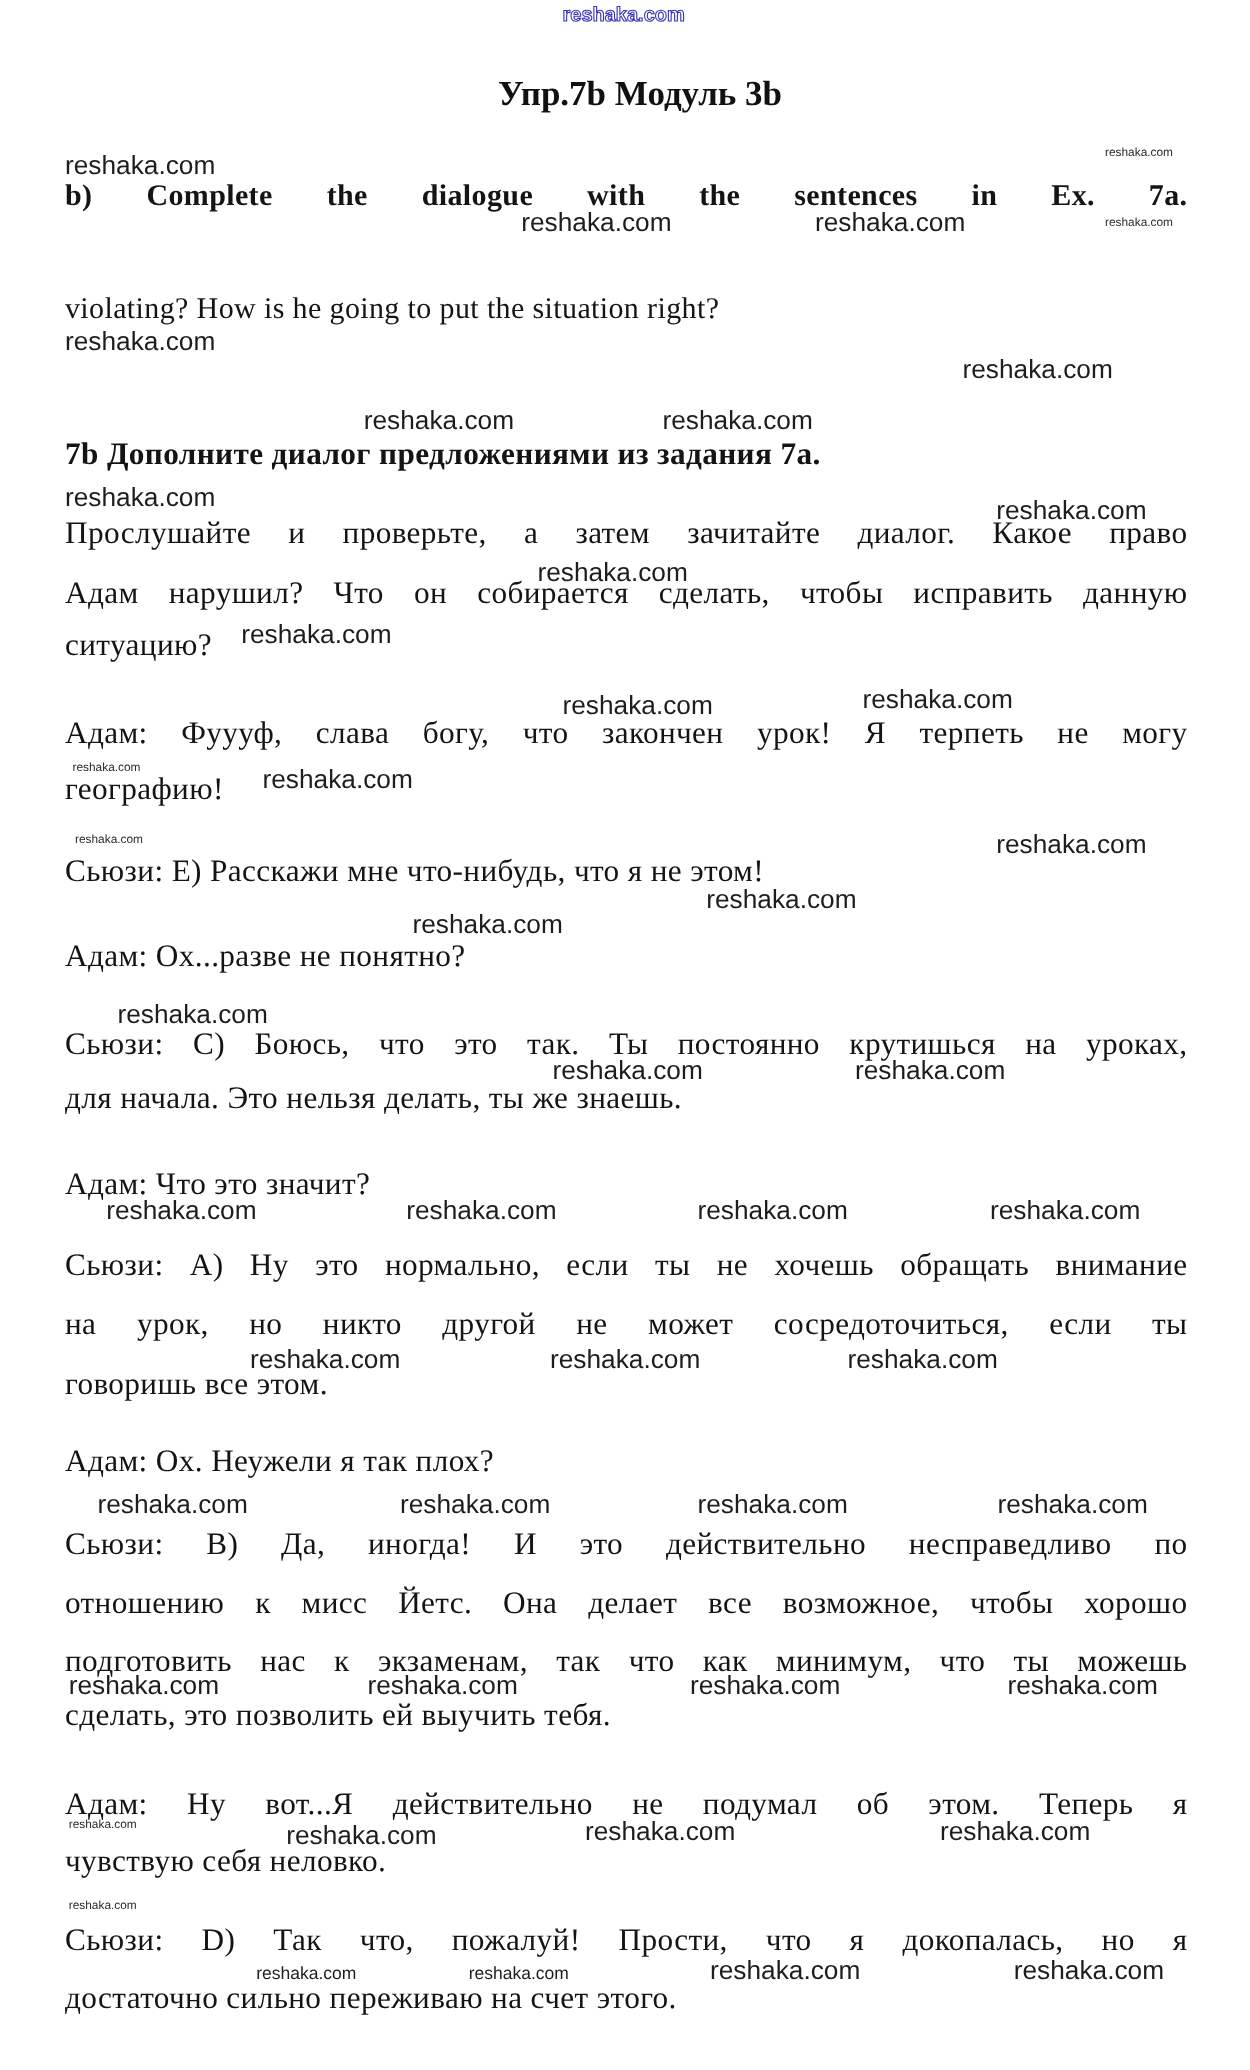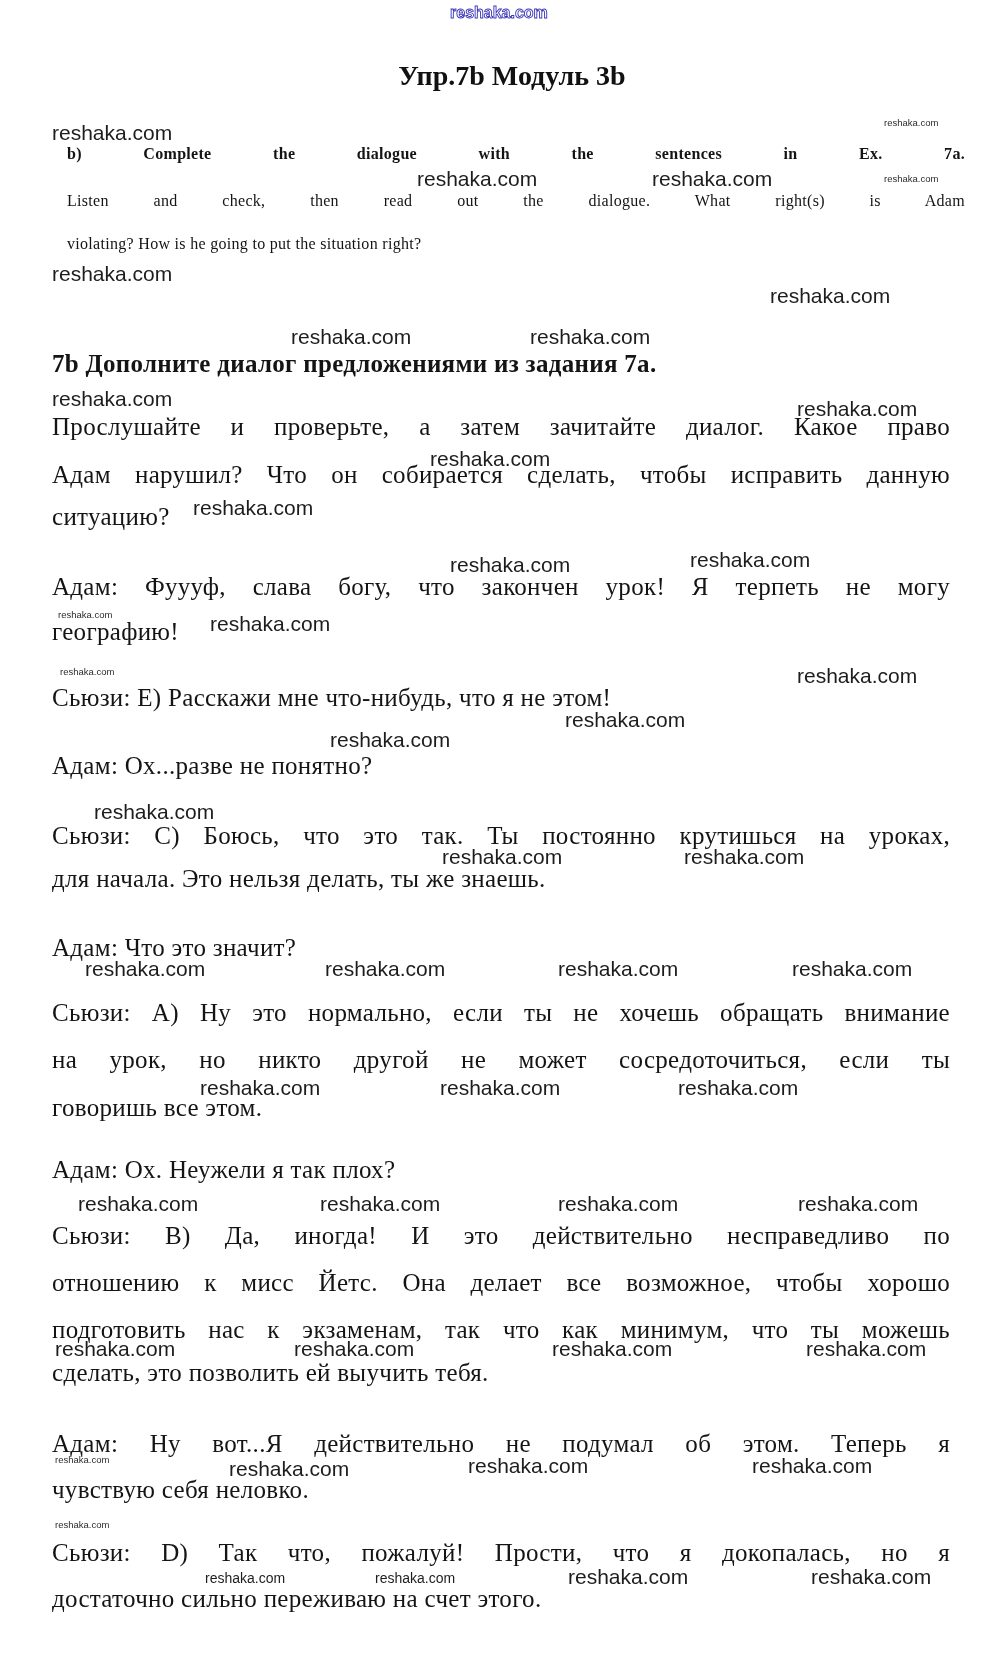--- a/index.html
+++ b/index.html
@@ -2,41 +2,40 @@
 <html><head>
 <meta charset="utf-8">
 <style>
   html,body{margin:0;padding:0;background:#ffffff;}
   .page{position:relative;width:1000px;height:1656px;background:#ffffff;overflow:hidden;}
   .title{position:absolute;left:0;top:60px;width:100%;text-align:center;
          font-family:"Liberation Serif",serif;font-weight:bold;font-size:28px;color:#111;padding-left:12px;}
   .ln{position:absolute;left:52px;width:898px;z-index:2;
       font-family:"Liberation Serif",serif;font-size:25px;line-height:1.08;
       color:#141414;letter-spacing:.3px;white-space:nowrap;}
-  .ln.en{font-size:16px;margin-left:15px;}
+  .ln.en{font-size:24px;}
   .ln.b{font-weight:bold;}
   .ln.j{white-space:normal;text-align:justify;text-align-last:justify;}
   .wm{position:absolute;z-index:1;font-family:"Liberation Sans",sans-serif;
       font-size:21px;line-height:1;color:#1d1d1d;}
   .wm.s{font-size:14px;}
   .wm.t{font-size:9.5px;color:#2b2b2b;}
   .wm.blue{font-size:16px;font-weight:bold;color:#ffffff;
            -webkit-text-stroke:0.9px #3b35b8;}
 </style>
 </head>
 <body>
 
 <div class="page">
 
   <span class="wm blue" style="left:450px;top:5px">reshaka.com</span>
 
   <div class="title">Упр.7b Модуль 3b</div>
 
   <div class="ln en b j" style="top:145px">b) Complete the dialogue with the sentences in Ex. 7a.</div>
-  <div class="ln en j" style="top:192px">Listen and check, then read out the dialogue. What right(s) is Adam</div>
   <div class="ln en" style="top:235px">violating? How is he going to put the situation right?</div>
 
   <div class="ln b" style="top:350px">7b Дополните диалог предложениями из задания 7а.</div>
   <div class="ln j" style="top:413px">Прослушайте и проверьте, а затем зачитайте диалог. Какое право</div>
   <div class="ln" style="top:503px">ситуацию?</div>
   <div class="ln j" style="top:461px">Адам нарушил? Что он собирается сделать, чтобы исправить данную</div>
 
   <div class="ln" style="top:618px">географию!</div>
   <div class="ln j" style="top:573px">Адам: Фуууф, слава богу, что закончен урок! Я терпеть не могу</div>
   <div class="ln" style="top:684px">Сьюзи: Е) Расскажи мне что-нибудь, что я не этом!</div>

